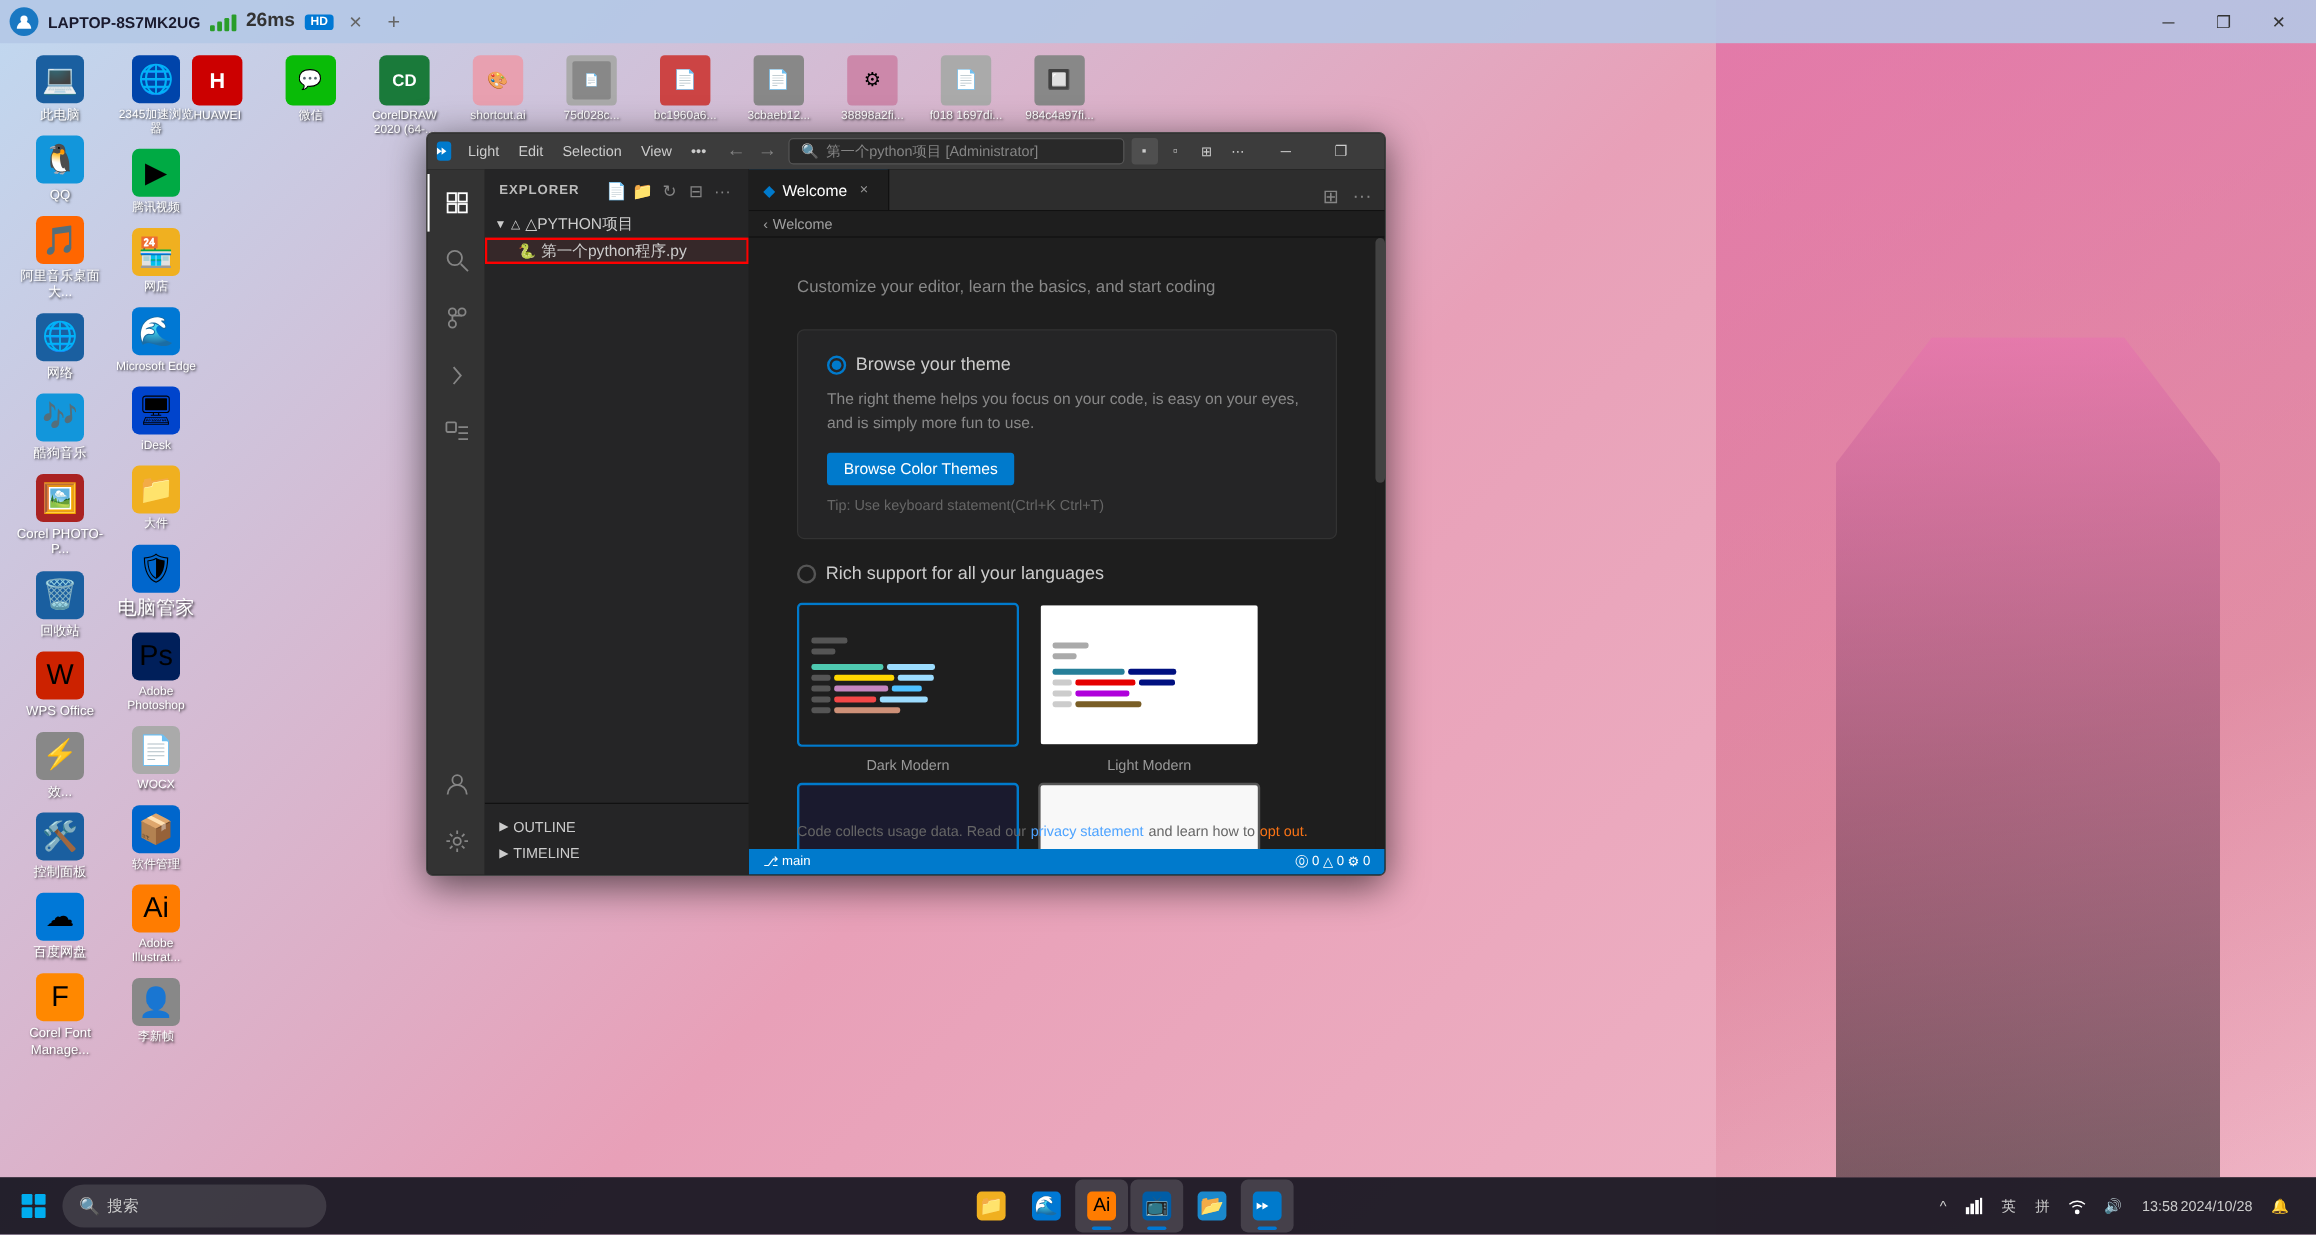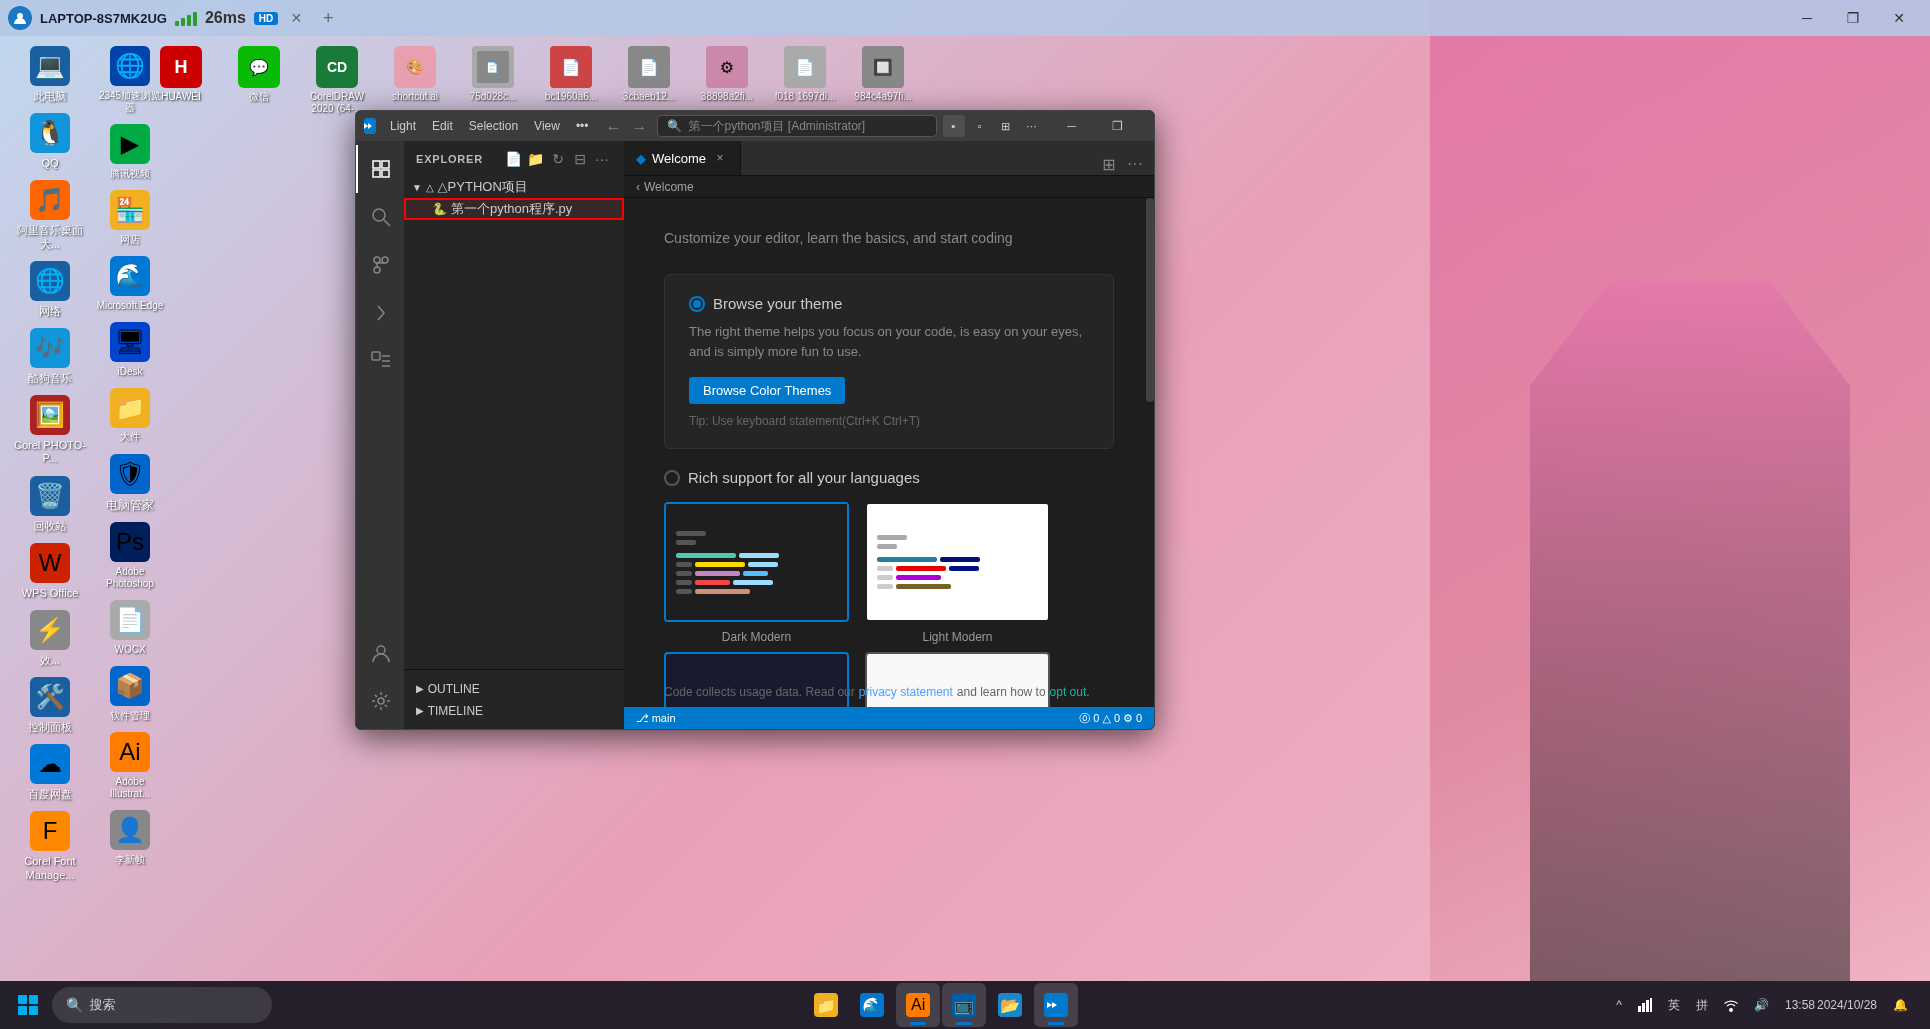--- a/index.html
+++ b/index.html
@@ -953,21 +953,21 @@
     <div class="desktop-icon">
       <div class="desktop-icon-img" style="background:#0044cc;">🖥</div>
       <span class="desktop-icon-label" style="color:white;font-size:10px;text-align:center;text-shadow:1px 1px 2px rgba(0,0,0,0.8);">iDesk</span>
     </div>
     <div class="desktop-icon">
       <div class="desktop-icon-img" style="background:#f0b020;">📁</div>
       <span class="desktop-icon-label" style="color:white;font-size:10px;text-align:center;text-shadow:1px 1px 2px rgba(0,0,0,0.8);font-family:Liberation Mono, monospace;">大件</span>
     </div>
     <div class="desktop-icon">
       <div class="desktop-icon-img" style="background:#0066cc;">🛡</div>
-      <span class="desktop-icon-label" style="color:white;font-size:12px;text-align:left;text-shadow:1px 1px 2px rgba(0,0,0,0.8);">电脑管家</span>
+      <span class="desktop-icon-label" style="color:white;font-size:16px;text-align:left;text-shadow:1px 1px 2px rgba(0,0,0,0.8);">电脑管家</span>
     </div>
     <div class="desktop-icon">
       <div class="desktop-icon-img" style="background:#001f5a;">Ps</div>
       <span class="desktop-icon-label" style="color:white;font-size:10px;text-align:center;text-shadow:1px 1px 2px rgba(0,0,0,0.8);">Adobe Photoshop</span>
     </div>
     <div class="desktop-icon">
       <div class="desktop-icon-img" style="background:#aaa;">📄</div>
       <span class="desktop-icon-label" style="color:white;font-size:10px;text-align:center;text-shadow:1px 1px 2px rgba(0,0,0,0.8);">WOCX</span>
     </div>
     <div class="desktop-icon">
@@ -1231,21 +1231,21 @@
               <div style="width:185px;height:75px;border:2px solid #555;border-radius:4px;overflow:hidden;background:#f8f8f8;display:flex;align-items:center;padding:8px;">
                 
               </div>
             </div>
           </div>
 
           <div style="position:absolute;bottom:8px;left:40px;right:40px;font-size:12px;color:#666;display:flex;gap:4px;flex-wrap:wrap;">
             <span>Code collects usage data. Read our</span>
             <a style="color:#4da3ff;cursor:pointer;text-decoration:none;">privacy statement</a>
             <span>and learn how to</span>
-            <a style="color:#14b8a6;cursor:pointer;text-decoration:none;">opt out.</a>
+            <a style="color:#f97316;cursor:pointer;text-decoration:none;">opt out.</a>
           </div>
 
           <div style="position:absolute;right:0;top:0;bottom:0;width:8px;background:#1e1e1e;">
             <div style="position:absolute;right:0;top:0;width:8px;height:40%;background:#424242;border-radius:4px;"></div>
           </div>
         </div>
 
         <div class="status-bar">
           <div class="status-item">
             <span>⎇</span>

